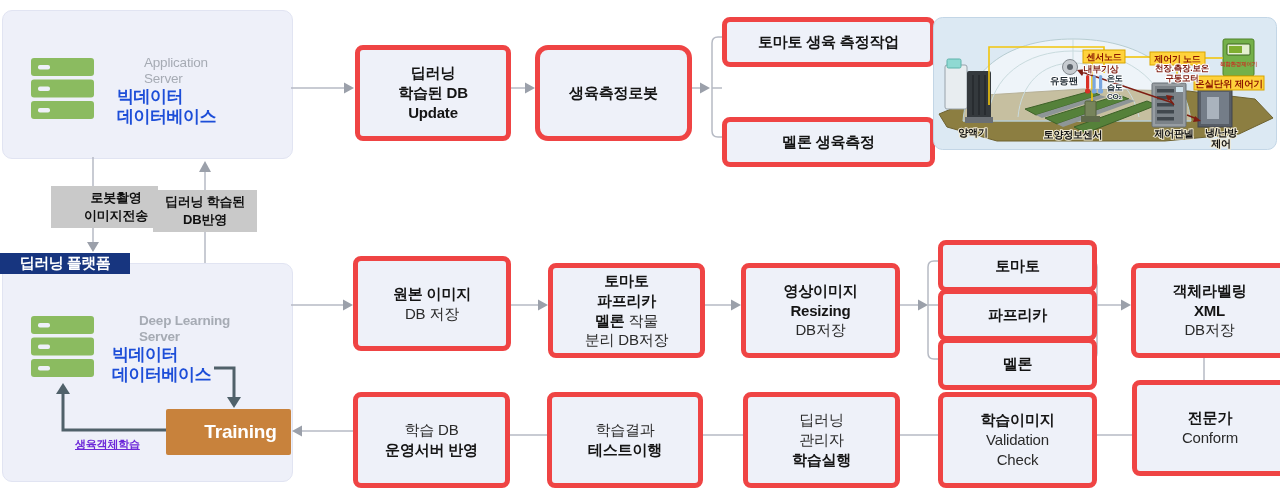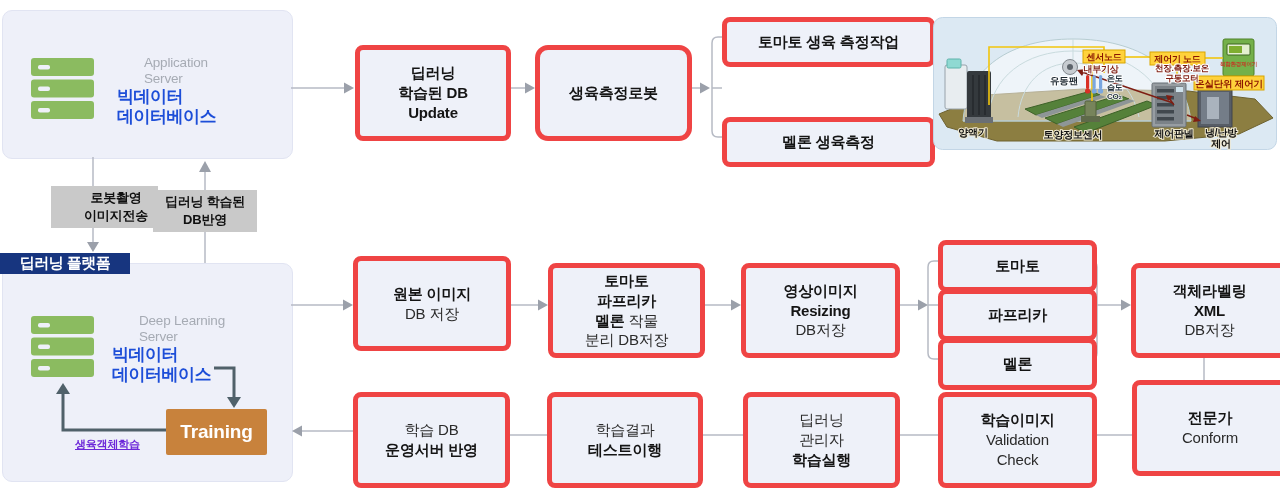--- a/index.html
+++ b/index.html
@@ -139,25 +139,25 @@
       <rect x="0" y="1" width="63" height="18" rx="3"></rect>
       <rect x="0" y="22.5" width="63" height="18" rx="3"></rect>
       <rect x="0" y="44" width="63" height="18" rx="3"></rect>
     </g>
     <g fill="#eef0f9">
       <rect x="7" y="8" width="12" height="4.5" rx="2"></rect>
       <rect x="7" y="29.5" width="12" height="4.5" rx="2"></rect>
       <rect x="7" y="51" width="12" height="4.5" rx="2"></rect>
     </g>
   </svg>
-  <div class="srv-label" style="left:112px;top:313px;">Deep Learning
+  <div class="srv-label" style="left:112px;top:313px;font-weight:bold;">Deep Learning
 Server</div>
   <div class="srv-title" style="left:112px;top:345px;">빅데이터
 데이터베이스</div>
-  <div class="training" style="left:166px;top:409px;width:101px;height:46px;">Training</div>
+  <div class="training" style="left:166px;top:409px;width:101px;height:46px;padding-left:24px;">Training</div>
   <div class="loop-label" style="left:75px;top:437px;">생육객체학습</div>
 
   <div class="fbox" style="left:355px;top:45px;width:146px;height:86px;">
     <div class="b">딥러닝
 학습된 DB
 Update</div>
   </div>
   <div class="fbox" style="left:535px;top:45px;width:147px;height:86px;border-radius:13px;">
     <div class="b">생육측정로봇</div>
   </div>

